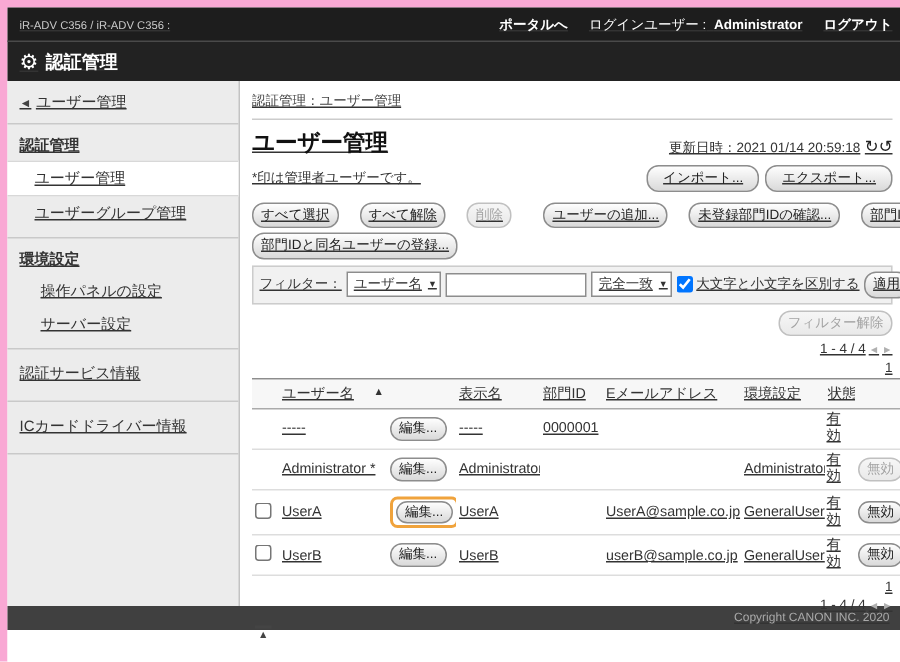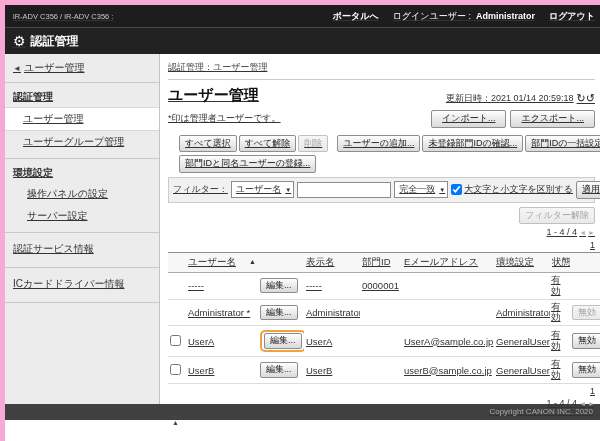--- a/index.html
+++ b/index.html
@@ -38,27 +38,27 @@
   .title-row{display:flex;justify-content:space-between;align-items:flex-end;padding:6px 0 3px;}
   .page-title{font-size:15px;font-weight:bold;color:#111;margin:0;}
   .updated{font-size:9px;color:#333;display:flex;align-items:center;gap:3px;}
   .refresh-icon{font-size:11px;color:#222;cursor:pointer;line-height:1;}
 
   .note-row{display:flex;justify-content:space-between;align-items:center;padding:2px 0 4px;}
   .note{font-size:9px;color:#333;}
   .right-btns{display:flex;gap:4px;}
 
   .btn{display:inline-block;font-family:inherit;font-size:9px;color:#222;
-       background:linear-gradient(#fefefe,#d9d9d9);border:1px solid #8d8d8d;border-radius:2px;
+       background:linear-gradient(#fefefe,#d9d9d9);border:1px solid #8d8d8d;border-radius:8px;
        padding:2px 5px;cursor:pointer;line-height:1.3;white-space:nowrap;}
   .btn.wide{padding:2px 10px;}
   .btn.disabled{color:#a3a3a3;border-color:#c0c0c0;background:linear-gradient(#f6f6f6,#e9e9e9);cursor:default;}
   .btn-sm{padding:1px 5px;font-size:9px;}
   .gap{margin-left:7px;}
-  .btn-row{display:flex;gap:2px;margin:3px 11px;}
+  .btn-row{display:flex;gap:14px;margin:3px 0;}
 
   .filter-bar{display:flex;align-items:center;gap:3px;background:#f1f1f1;border:1px solid #ccc;
               padding:3px 4px;margin-top:4px;font-size:9px;}
   .filter-label{white-space:nowrap;}
   .select{background:#fff;border:1px solid #8d8d8d;padding:1px 2px 1px 4px;display:inline-flex;
           align-items:center;gap:4px;cursor:pointer;white-space:nowrap;}
   .caret{font-size:6px;color:#333;}
   .text-input{width:88px;height:14px;border:1px solid #8d8d8d;font-size:9px;padding:0 2px;}
   .case{display:flex;align-items:center;white-space:nowrap;cursor:pointer;}
   .case input{margin:0 2px 0 0;width:11px;height:11px;}

